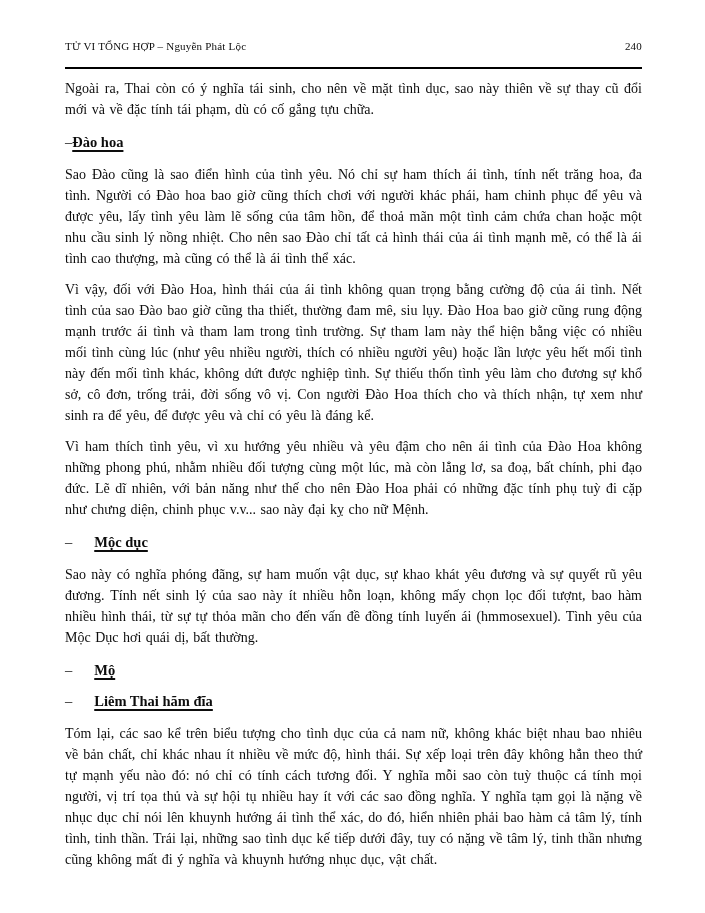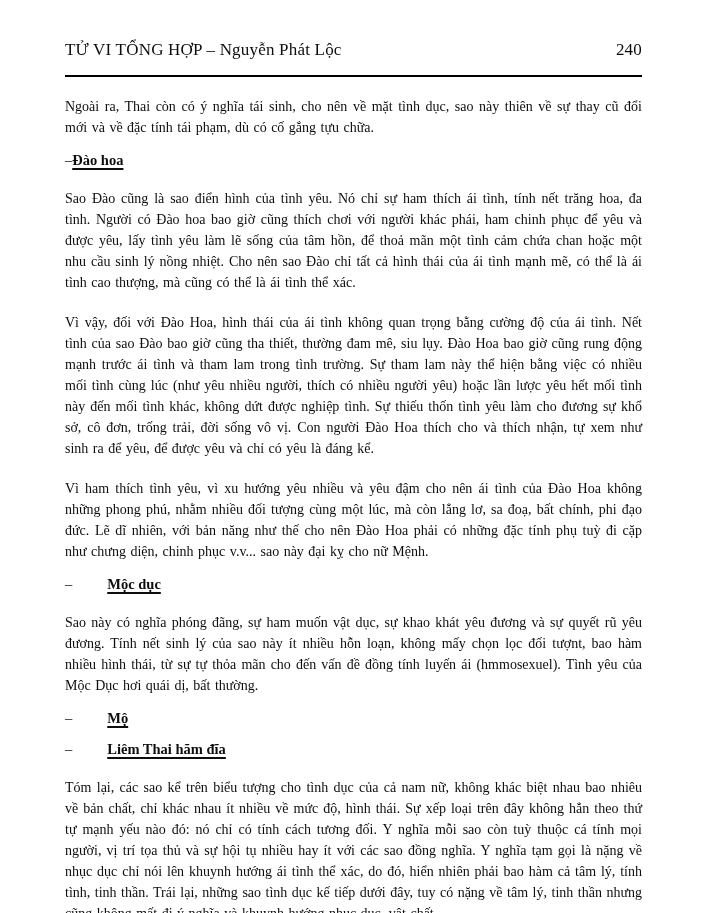--- a/index.html
+++ b/index.html
@@ -18,53 +18,53 @@
     box-sizing: border-box;
     width: 705px;
     height: 913px;
     padding: 40px 63px 0 65px;
     background: #ffffff;
   }
   .header {
     display: flex;
     justify-content: space-between;
     align-items: baseline;
-    font-size: 17px;
+    font-size: 11px;
     letter-spacing: 0.2px;
   }
   .rule {
     border-top: 2px solid #000000;
     margin-top: 15px;
     margin-bottom: 2px;
   }
   p.body-par {
     font-size: 14px;
     line-height: 21px;
     text-align: justify;
-    margin: 19px 0 10px 0;
+    margin: 9px 0 10px 0;
     word-spacing: 1px;
   }
   .heading {
     display: flex;
     align-items: baseline;
     font-size: 14.5px;
     font-weight: bold;
     margin: 14px 0 13px 0;
   }
   .heading .dash {
     font-weight: normal;
     flex: 0 0 auto;
   }
   .heading .label {
     text-decoration: underline;
     text-underline-offset: 3px;
     text-decoration-thickness: 1.5px;
   }
   .indent-1 { }
-  .indent-2 { margin-left: 35px; }
+  .indent-2 { margin-left: 22px; }
 </style>
 </head>
 <body>
 
 <div class="page">
 
   <div class="header">
     <span>TỬ VI TỔNG HỢP – Nguyễn Phát Lộc</span>
     <span>240</span>
   </div>

